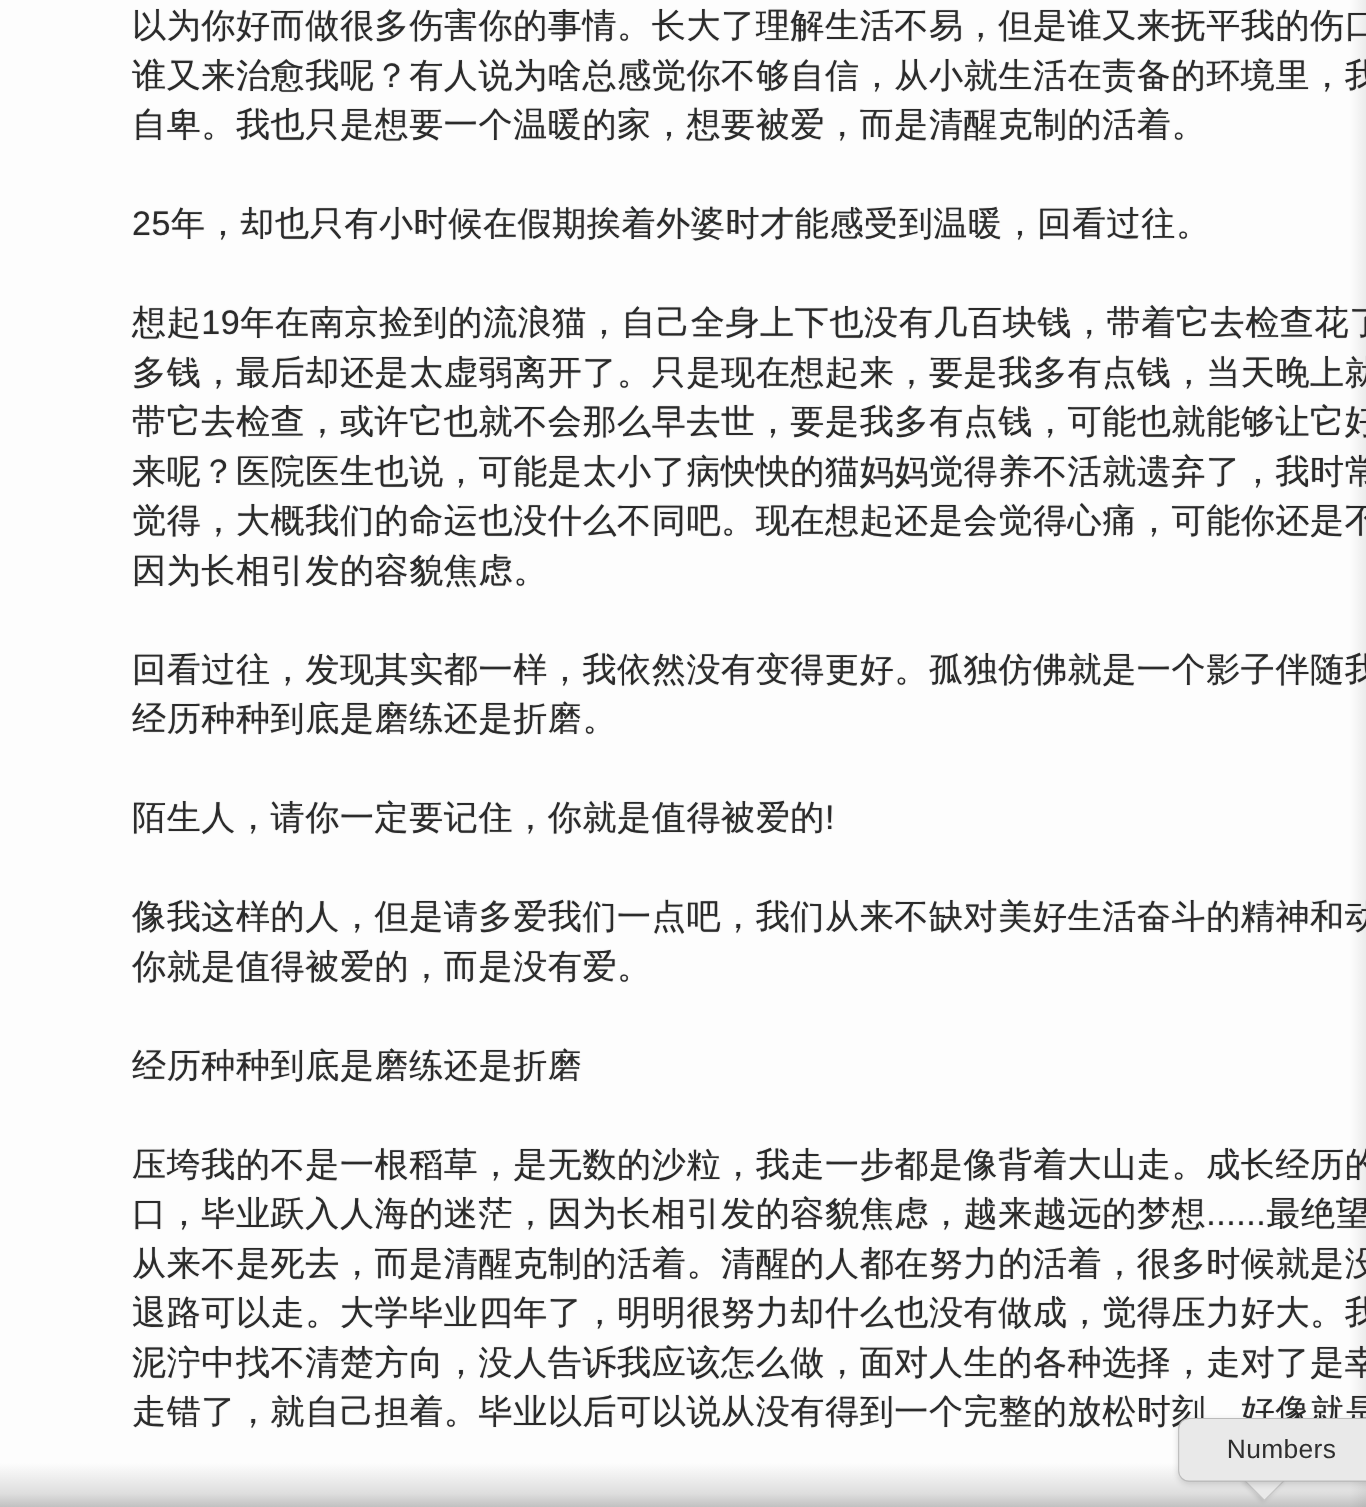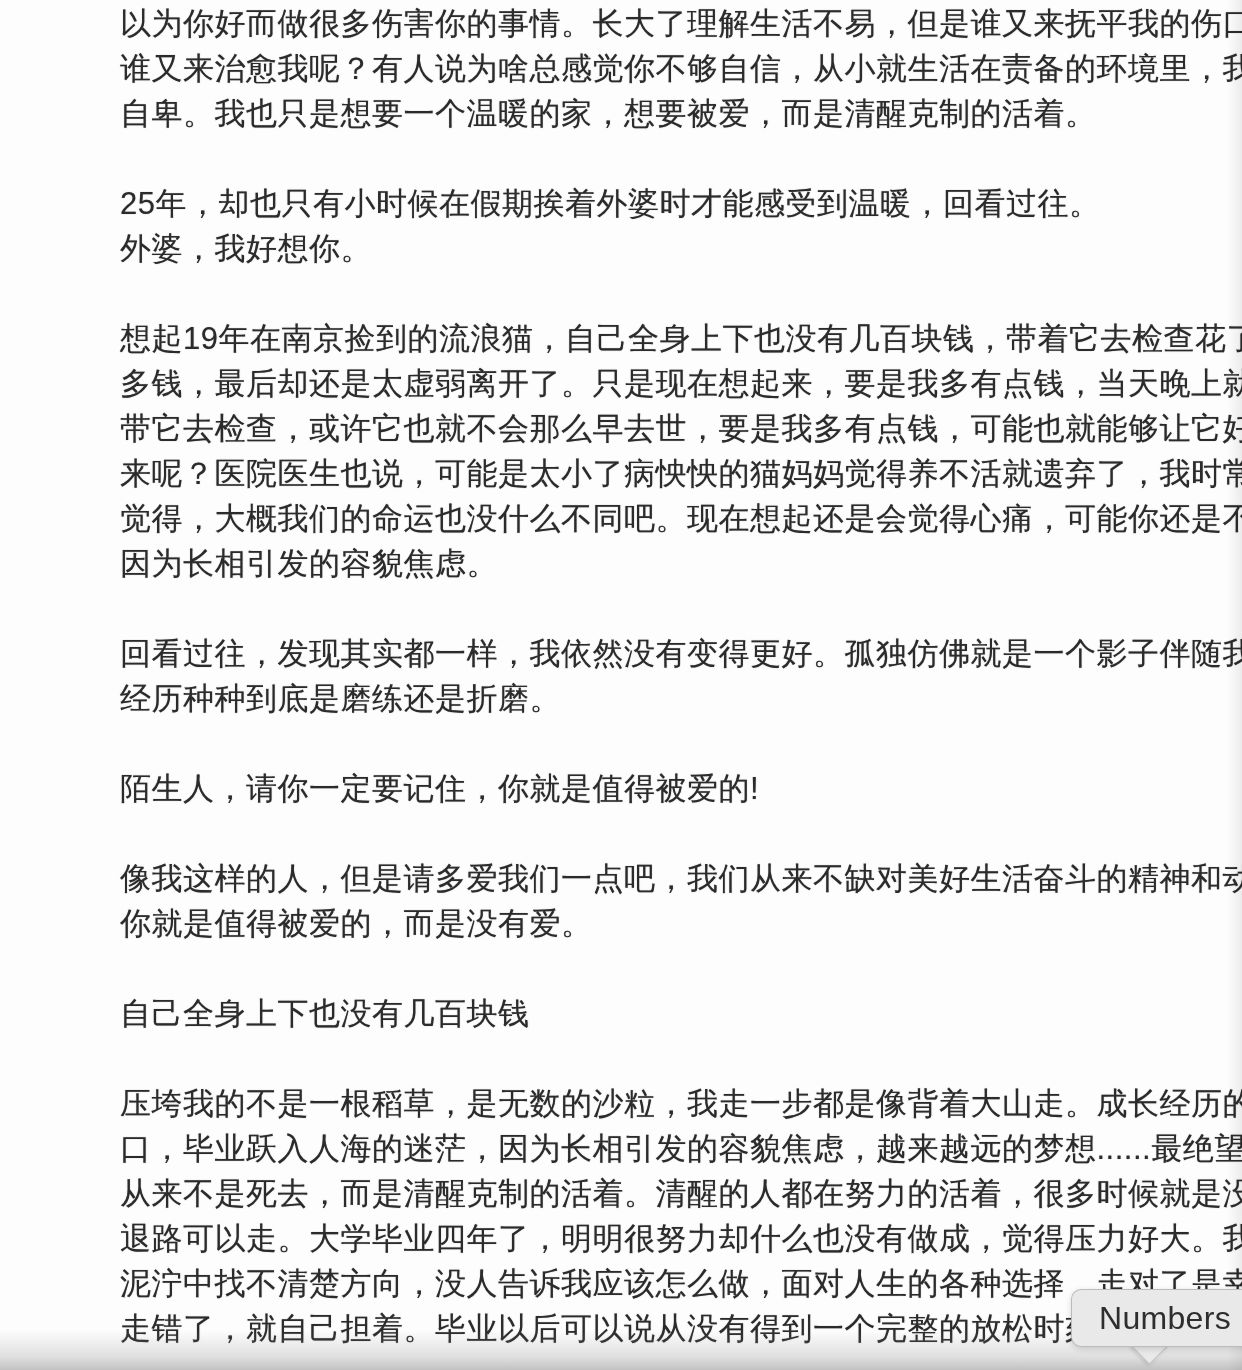--- a/index.html
+++ b/index.html
@@ -58,21 +58,21 @@
     background: #e9e9e9;
     border: 1px solid rgba(150,150,150,0.55);
     border-radius: 10px;
     box-shadow: 0 2px 6px rgba(0,0,0,0.15);
     display: flex;
     align-items: center;
     justify-content: center;
     z-index: 6;
   }
   .dock-tooltip .tooltip-label {
-    font-size: 32px;
+    font-size: 24px;
     color: #2e2e2e;
     letter-spacing: 0.3px;
   }
   .tooltip-pointer {
     position: absolute;
     left: 1136px;
     top: 1332px;
     width: 26px;
     height: 26px;
     background: #e9e9e9;
@@ -87,21 +87,20 @@
 <body>
 
 <div class="text-wrap" id="text-wrap">
     <div class="paragraph">
       <div class="line">以为你好而做很多伤害你的事情。长大了理解生活不易，但是谁又来抚平我的伤口，</div>
       <div class="line">谁又来治愈我呢？有人说为啥总感觉你不够自信，从小就生活在责备的环境里，我很</div>
       <div class="line">自卑。我也只是想要一个温暖的家，想要被爱，而是清醒克制的活着。</div>
     </div>
     <div class="paragraph">
       <div class="line">25年，却也只有小时候在假期挨着外婆时才能感受到温暖，回看过往。</div>
-      <div class="line">外婆，我好想你。</div>
     </div>
     <div class="paragraph">
       <div class="line">想起19年在南京捡到的流浪猫，自己全身上下也没有几百块钱，带着它去检查花了好</div>
       <div class="line">多钱，最后却还是太虚弱离开了。只是现在想起来，要是我多有点钱，当天晚上就去</div>
       <div class="line">带它去检查，或许它也就不会那么早去世，要是我多有点钱，可能也就能够让它好起</div>
       <div class="line">来呢？医院医生也说，可能是太小了病怏怏的猫妈妈觉得养不活就遗弃了，我时常也</div>
       <div class="line">觉得，大概我们的命运也没什么不同吧。现在想起还是会觉得心痛，可能你还是不太</div>
       <div class="line">因为长相引发的容貌焦虑。</div>
     </div>
     <div class="paragraph">
@@ -109,21 +108,21 @@
       <div class="line">经历种种到底是磨练还是折磨。</div>
     </div>
     <div class="paragraph">
       <div class="line">陌生人，请你一定要记住，你就是值得被爱的!</div>
     </div>
     <div class="paragraph">
       <div class="line">像我这样的人，但是请多爱我们一点吧，我们从来不缺对美好生活奋斗的精神和动力，</div>
       <div class="line">你就是值得被爱的，而是没有爱。</div>
     </div>
     <div class="paragraph">
-      <div class="line">自己全身上下也没有几百块钱</div>
+      <div class="line">经历种种到底是磨练还是折磨</div>
     </div>
     <div class="paragraph">
       <div class="line">压垮我的不是一根稻草，是无数的沙粒，我走一步都是像背着大山走。成长经历的伤</div>
       <div class="line">口，毕业跃入人海的迷茫，因为长相引发的容貌焦虑，越来越远的梦想......最绝望的</div>
       <div class="line">从来不是死去，而是清醒克制的活着。清醒的人都在努力的活着，很多时候就是没有</div>
       <div class="line">退路可以走。大学毕业四年了，明明很努力却什么也没有做成，觉得压力好大。我在</div>
       <div class="line">泥泞中找不清楚方向，没人告诉我应该怎么做，面对人生的各种选择，走对了是幸运</div>
       <div class="line">走错了，就自己担着。毕业以后可以说从没有得到一个完整的放松时刻，好像就是个</div>
     </div>
   </div>

